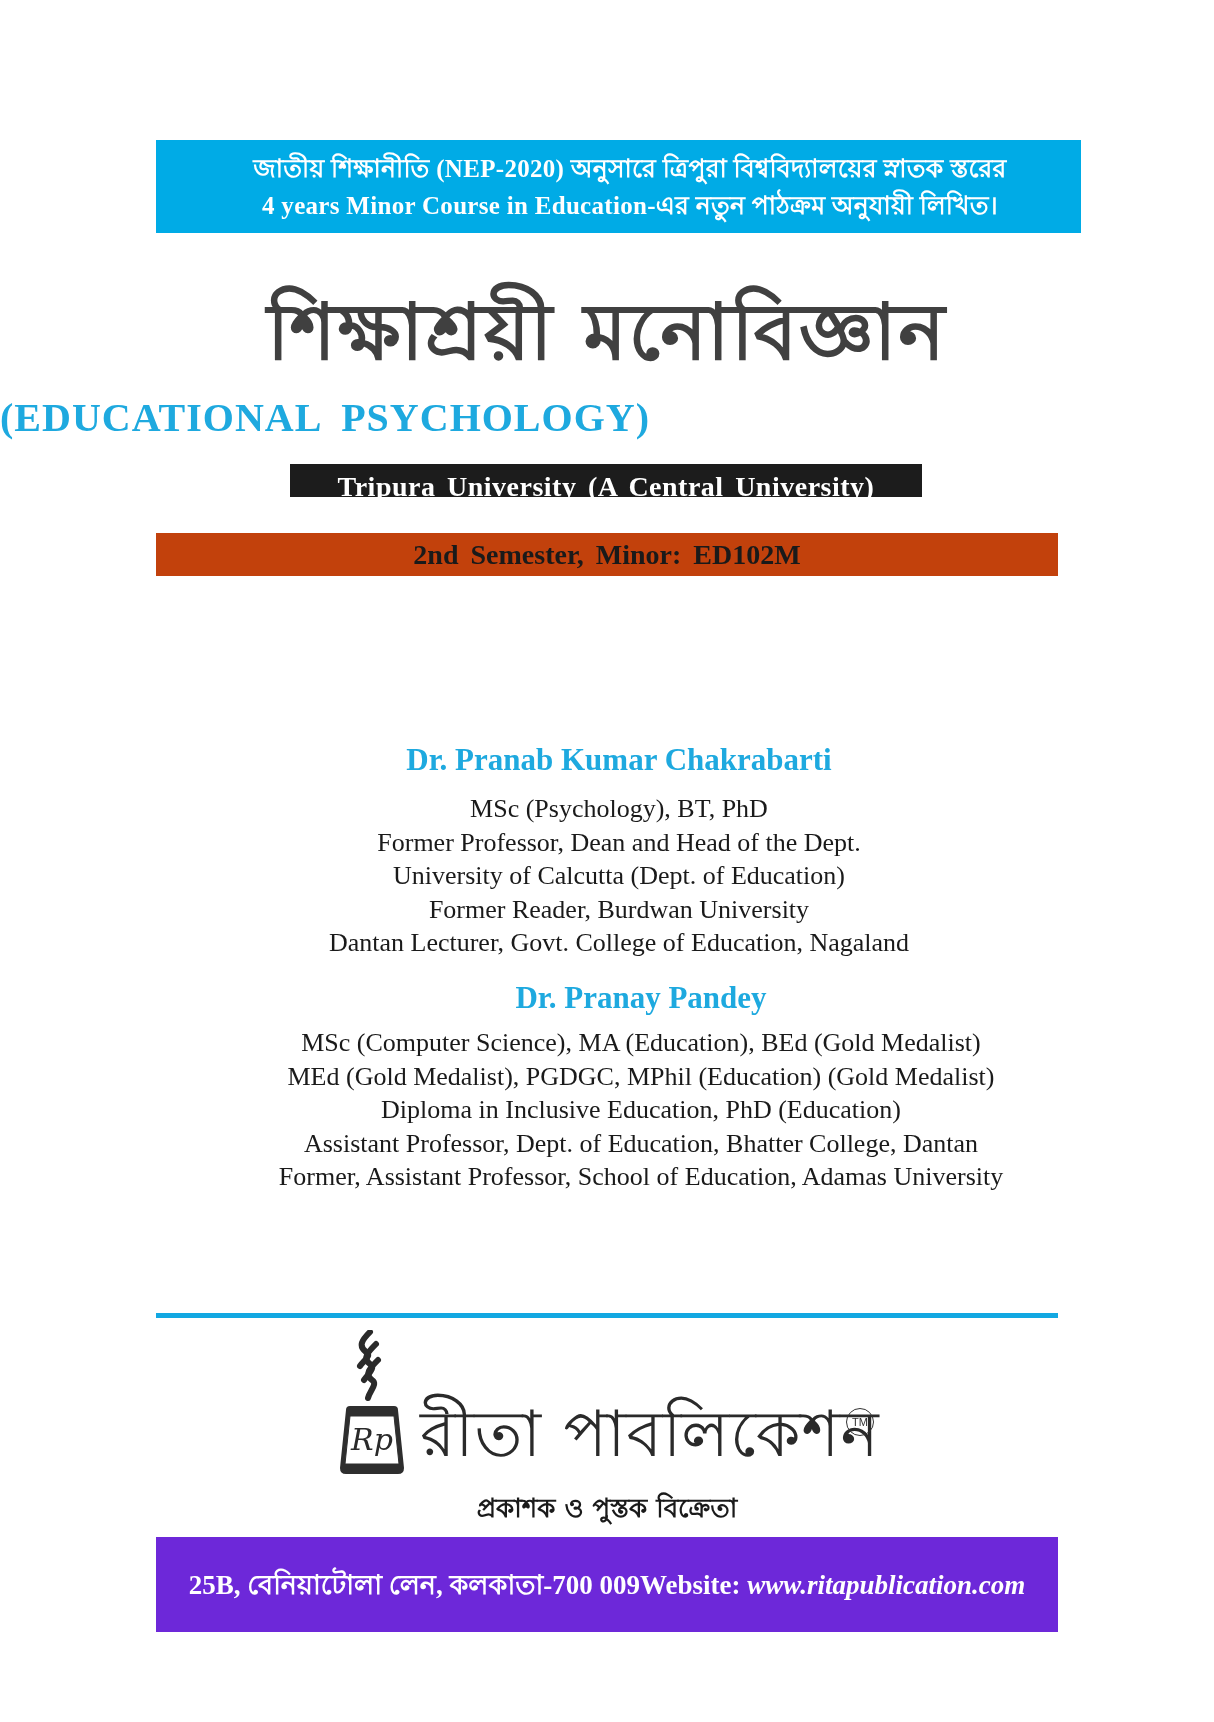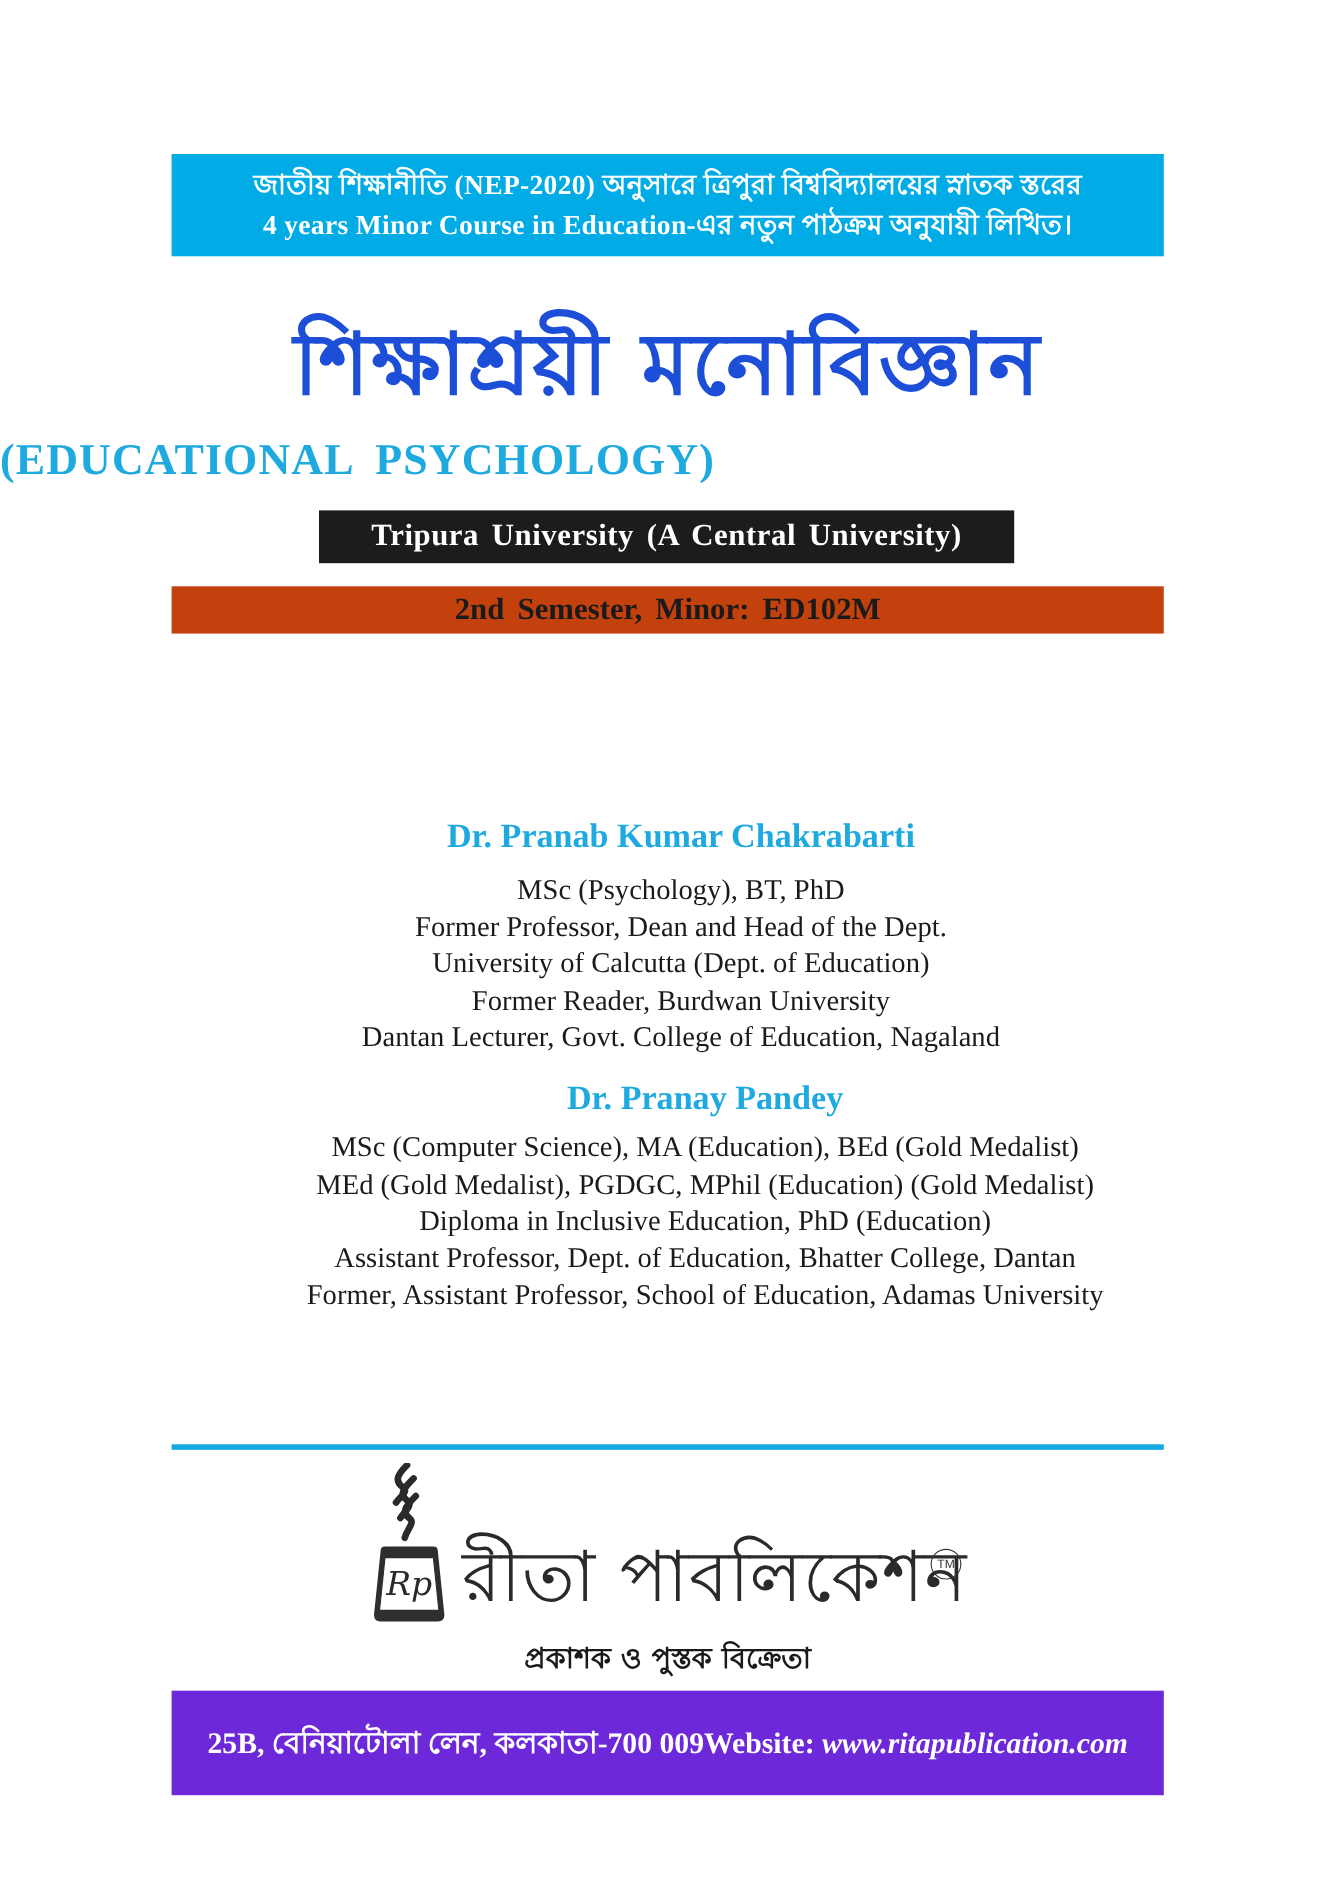--- a/index.html
+++ b/index.html
@@ -20,48 +20,49 @@
     
     .top-banner {
       left: 156px; top: 140px; width: 902px; height: 93px;
       background: #00abe6;
       color: #ffffff;
       display: flex; flex-direction: column; justify-content: center; align-items: center;
       font-weight: bold;
       font-size: 25px;
       line-height: 37px;
       letter-spacing: 0.3px;
+      padding-left: 23px;
     }
     .top-banner span { display: block; white-space: nowrap; }
 
     
     .title-bn {
       left: 0; width: 1214px; top: 282px; height: 100px;
       text-align: center;
       font-family: "DejaVu Sans", sans-serif;
       font-weight: bold;
       font-size: 78px;
       line-height: 100px;
-      color: #1d4ed8;
+      color: #404040;
       letter-spacing: 2px;
     }
     .title-en {
       left: 0; width: 1214px; top: 392px; height: 52px;
       text-align: left;
       font-weight: bold;
       font-size: 40px;
       line-height: 52px;
       color: #1ea9df;
       letter-spacing: 1px;
       word-spacing: 10px;
     }
 
     
     .univ-bar {
-      left: 290px; top: 464px; width: 632px; height: 48px;
+      left: 290px; top: 464px; width: 632px; height: 33px;
       background: #1c1c1c;
       color: #ffffff;
       text-align: center;
       font-weight: bold;
       font-size: 28px;
       line-height: 45px;
       letter-spacing: 0.5px;
       word-spacing: 4px;
     }
 

